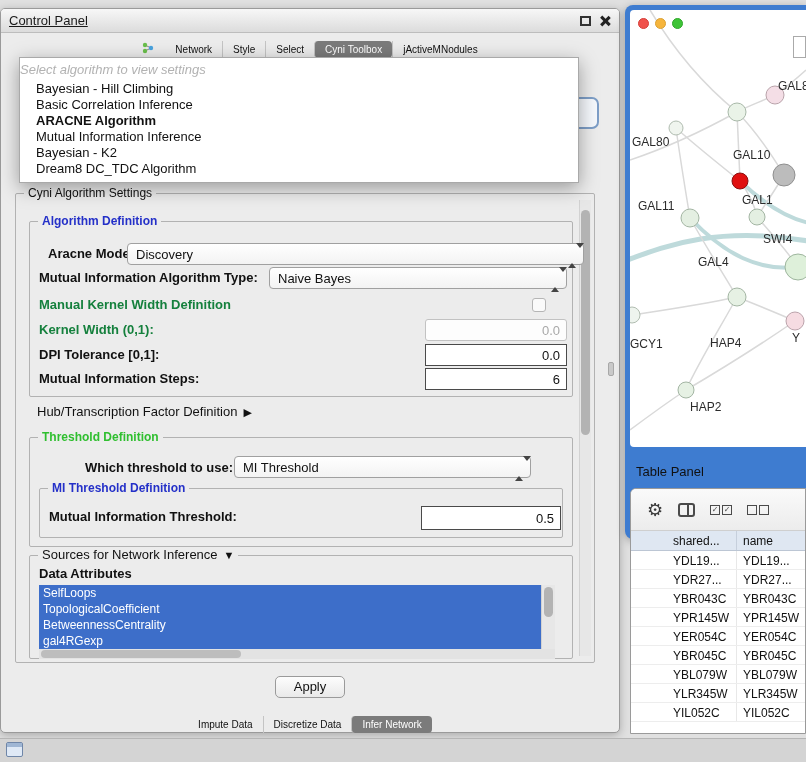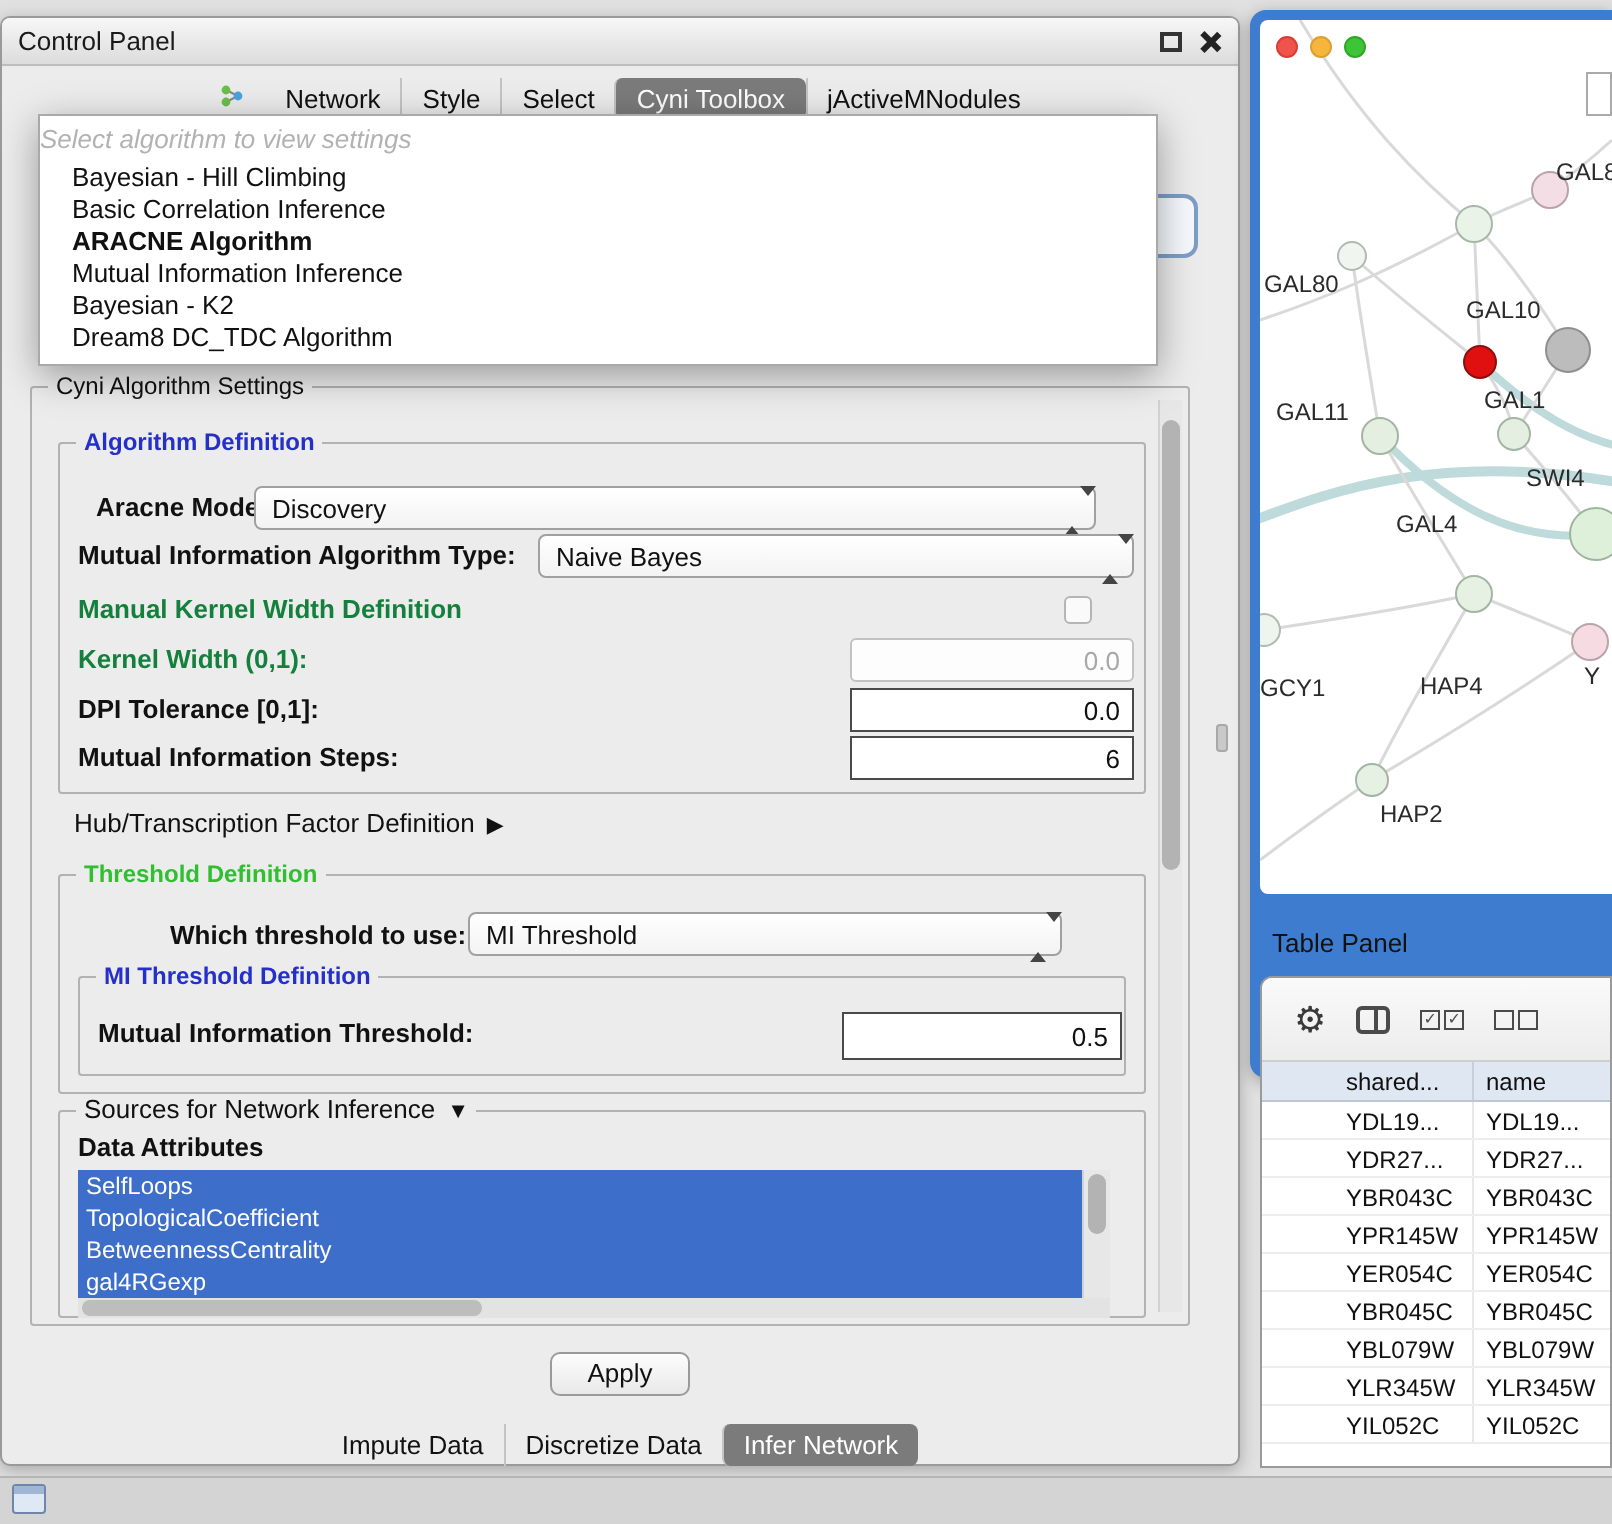--- a/index.html
+++ b/index.html
@@ -12,28 +12,28 @@
   .control-panel {
     position:absolute; left:0; top:8px; width:620px; height:725px;
     background:#ececec; border:1px solid #9a9a9a; border-radius:5px;
     box-shadow:0 2px 8px rgba(0,0,0,.25);
   }
   .titlebar {
     position:absolute; left:0; top:0; right:0; height:24px;
     background:linear-gradient(#f7f7f7,#dcdcdc); border-bottom:1px solid #bdbdbd;
     border-radius:4px 4px 0 0;
   }
-  .titlebar .title { position:absolute; left:8px; top:4px; font-size:13px; color:#1a1a1a; }
+  .titlebar .title { position:absolute; left:8px; top:4px; font-size:13px; color:#1a1a1a;text-decoration:underline; }
   .float-icon { position:absolute; right:28px; top:7px; width:11px; height:10px; border:2px solid #333; }
   .close-icon { position:absolute; right:8px; top:6px; width:12px; height:12px; }
   .close-icon::before,.close-icon::after { content:""; position:absolute; left:5px; top:0; width:2.5px; height:12px; background:#222; }
   .close-icon::before { transform:rotate(45deg); } .close-icon::after { transform:rotate(-45deg); }
 
   .tabbar { position:absolute; left:0; right:0; top:28px; height:24px; display:flex; justify-content:center; align-items:center; }
-  .tab { padding:3px 10px; font-size:13px; display:flex; align-items:center; gap:21px; white-space:nowrap; }
+  .tab { padding:3px 10px; font-size:10px; display:flex; align-items:center; gap:21px; white-space:nowrap; }
   .tab + .tab { border-left:1px solid #c4c4c4; }
   .tab.selected { background:#7b7b7b; color:#fff; border-radius:4px; }
 
   
   .popup {
     position:absolute; left:18px; top:48px; width:560px; z-index:20;
     background:#fff; border:1px solid #a9a9a9; box-shadow:0 5px 18px rgba(0,0,0,.35);
     padding:2px 0 5px;
   }
   .popup-header { color:#b2b2b2; text-align:left; font-size:13px; padding:2px 0 4px;font-style:italic; }
@@ -170,21 +170,21 @@
     <div class="vscroll" style="right:3px; top:6px; bottom:6px; width:12px;">
       <div class="vthumb" style="top:10px; height:225px;"></div>
     </div>
   </div>
 
   <div class="group" style="left:28px; top:212px; width:544px; height:176px;">
     <span class="group-title t-blue">Algorithm Definition</span>
   </div>
 
   <span class="lbl" style="left:47px; top:237px;">Aracne Mode:</span>
-  <div class="combo" style="left:126px; top:234px; width:421px;">
+  <div class="combo" style="left:126px; top:234px; width:457px;">
     <span>Discovery</span>
     <span class="arrows"><span class="arr-up"></span><span class="arr-down"></span></span>
   </div>
 
   <span class="lbl" style="left:38px; top:261px;">Mutual Information Algorithm Type:</span>
   <div class="combo" style="left:268px; top:258px; width:298px;">
     <span>Naive Bayes</span>
     <span class="arrows"><span class="arr-up"></span><span class="arr-down"></span></span>
   </div>
 

